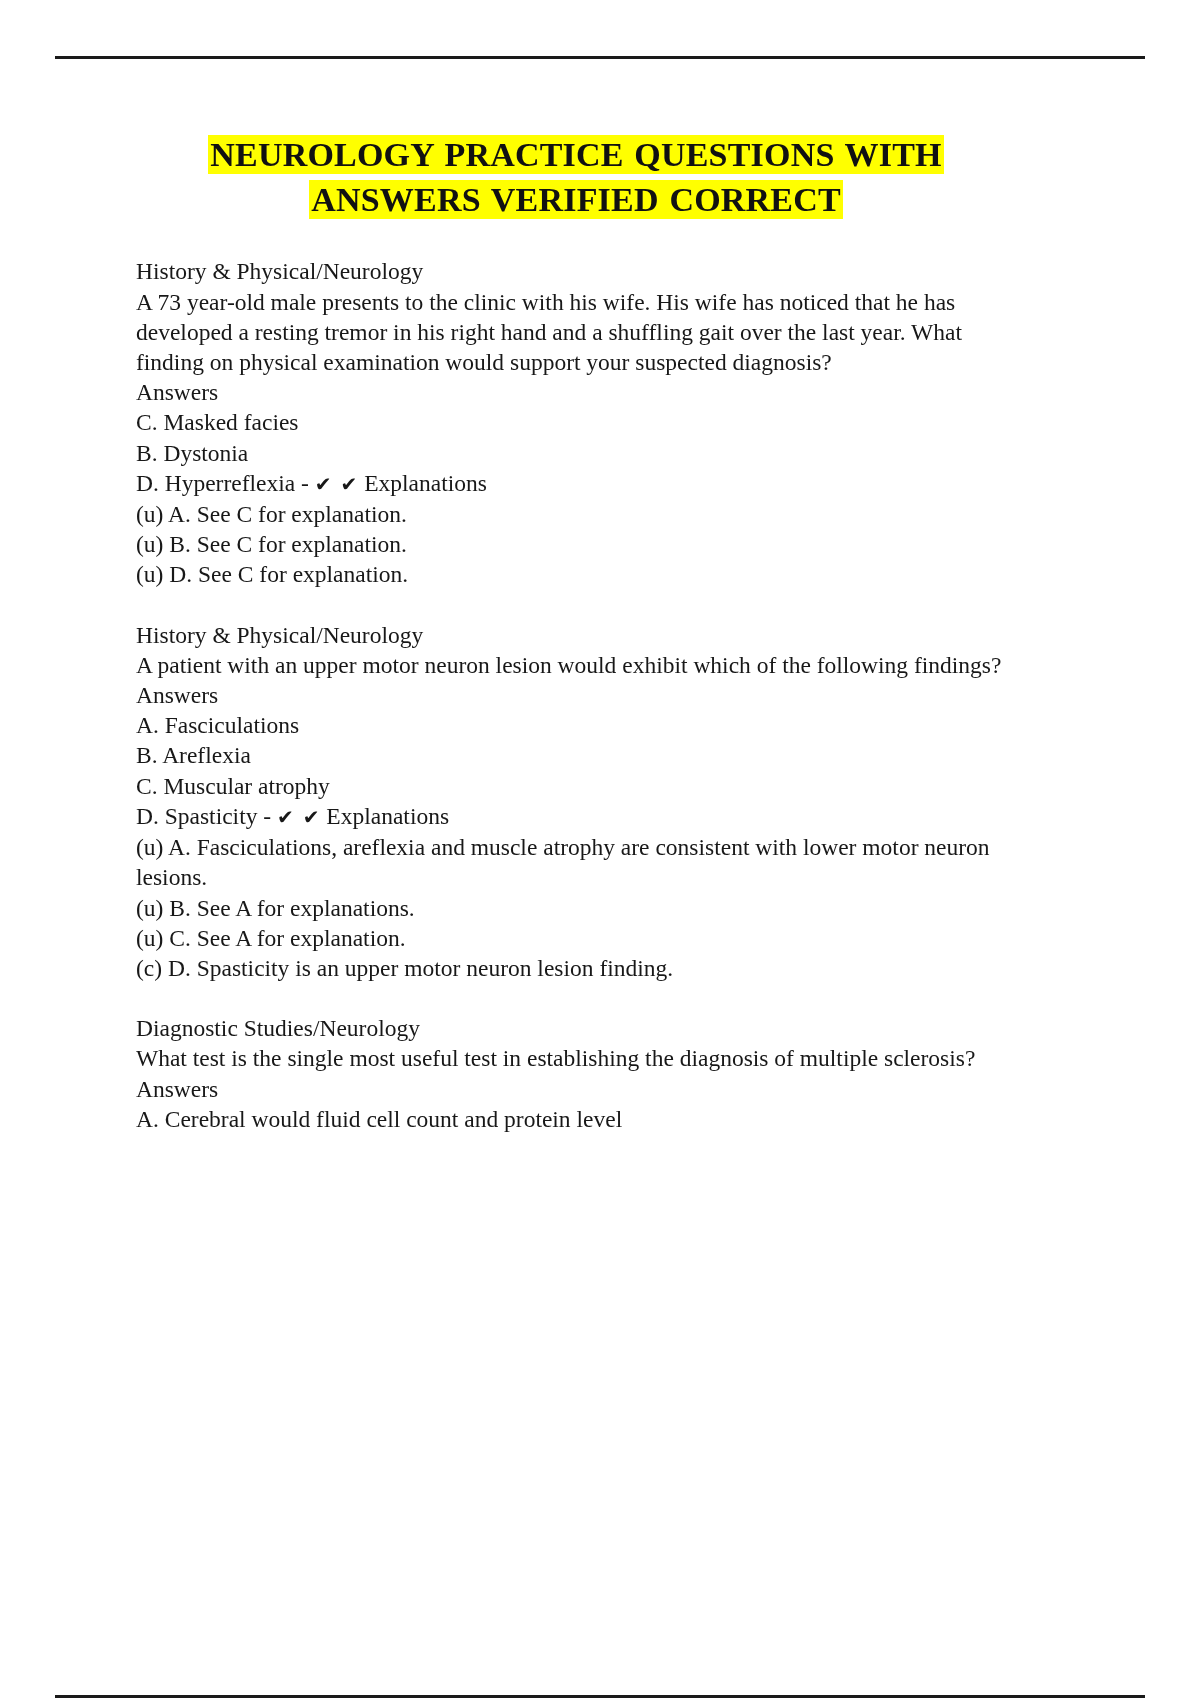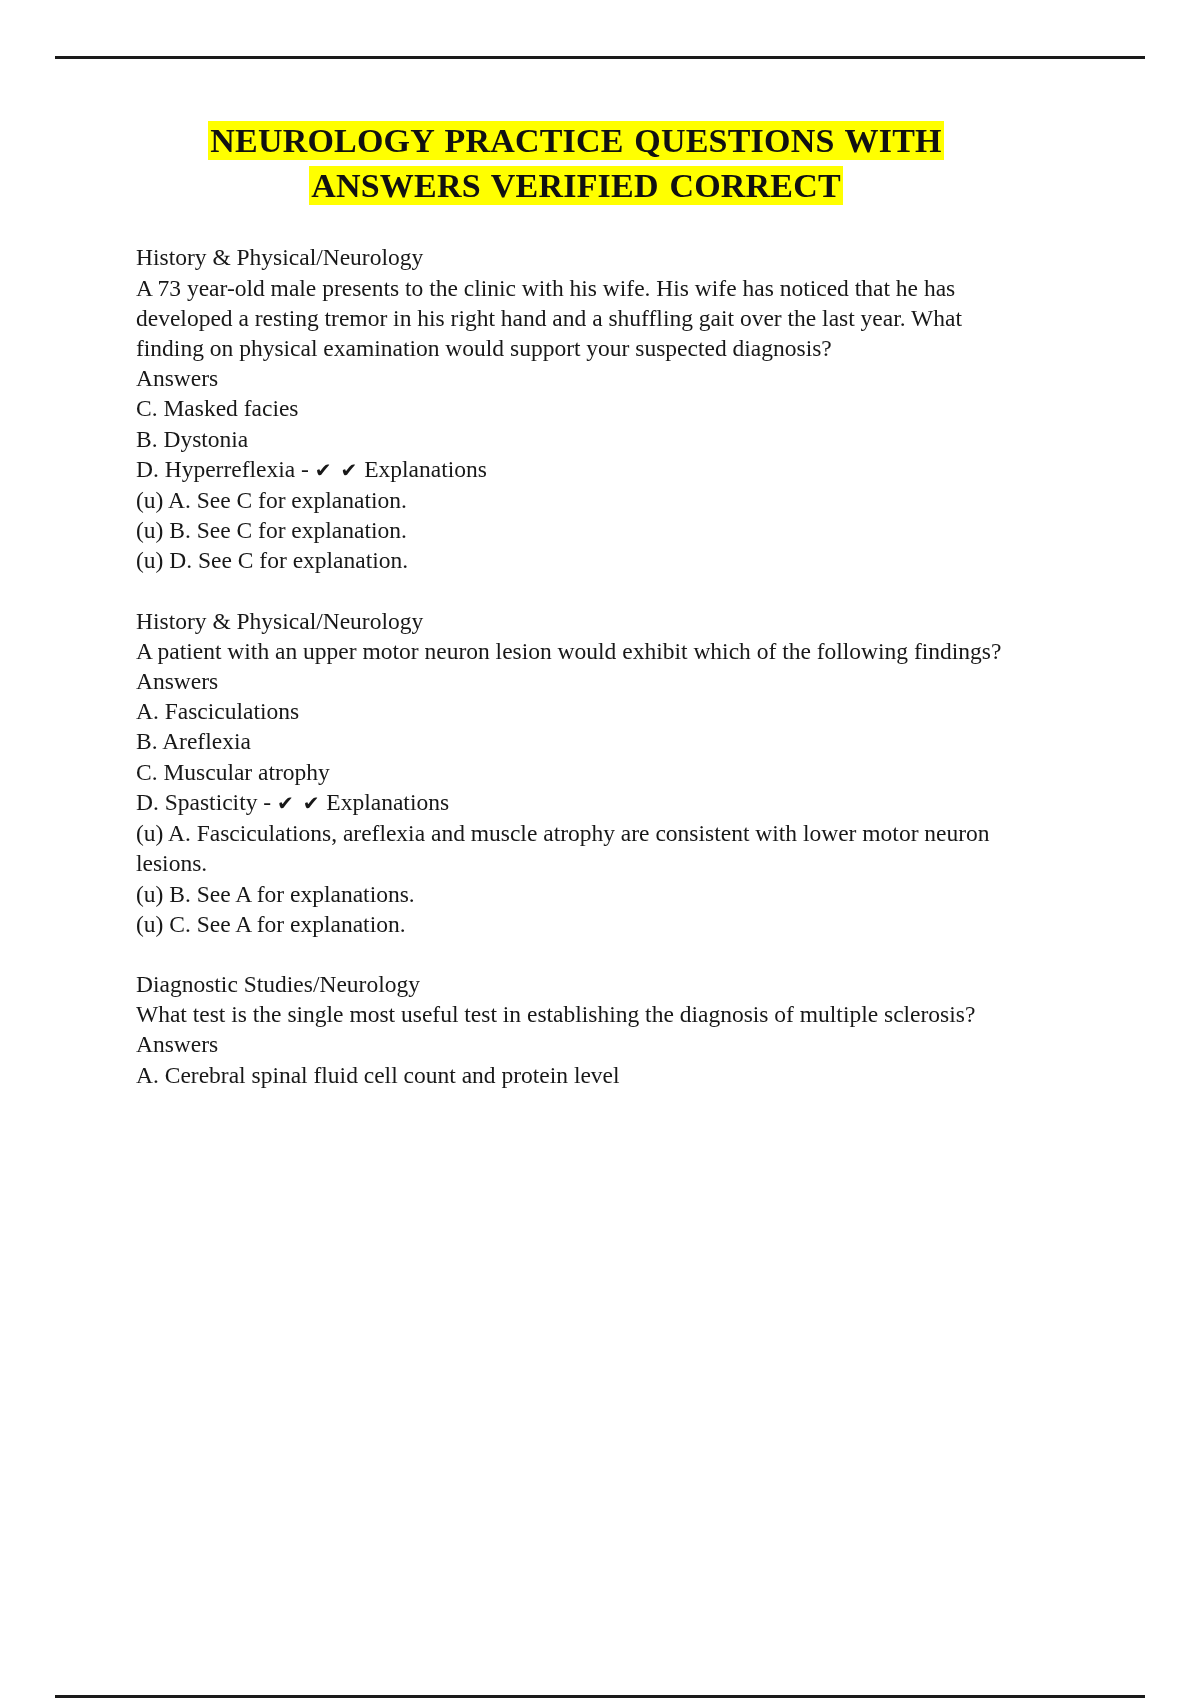--- a/index.html
+++ b/index.html
@@ -30,21 +30,21 @@
     width: 1090px;
     height: 3px;
     background: #1a1a1a;
   }
   .page-rule.top    { top: 56px; }
   .page-rule.bottom { top: 1695px; }
 
   .content {
     position: absolute;
     left: 136px;
-    top: 118px;
+    top: 132px;
     width: 880px;
   }
 
   
   .doc-title {
     margin: 0 0 34px 0;
     text-align: center;
     font-size: 34px;
     line-height: 1.33;
     font-weight: bold;
@@ -120,23 +120,24 @@
       <p class="line category">History &amp; Physical/Neurology</p>
       <p class="line stem">A patient with an upper motor neuron lesion would exhibit which of the following findings?</p>
       <p class="line answers-label">Answers</p>
       <p class="line option">A. Fasciculations</p>
       <p class="line option">B. Areflexia</p>
       <p class="line option">C. Muscular atrophy</p>
       <p class="line option"><span>D. Spasticity - </span><span class="check">✔ ✔</span><span> Explanations</span></p>
       <p class="line explanation">(u) A. Fasciculations, areflexia and muscle atrophy are consistent with lower motor neuron lesions.</p>
       <p class="line explanation">(u) B. See A for explanations.</p>
       <p class="line explanation">(u) C. See A for explanation.</p>
+      <p class="line explanation">(c) D. Spasticity is an upper motor neuron lesion finding.</p>
     </div>
 
     <div class="qblock">
       <p class="line category">Diagnostic Studies/Neurology</p>
       <p class="line stem">What test is the single most useful test in establishing the diagnosis of multiple sclerosis?</p>
       <p class="line answers-label">Answers</p>
-      <p class="line option">A. Cerebral spinal fluid cell count and protein level</p>
+      <p class="line option">A. Cerebral would fluid cell count and protein level</p>
     </div>
 
   </div>
 </div>
 
 </body></html>

